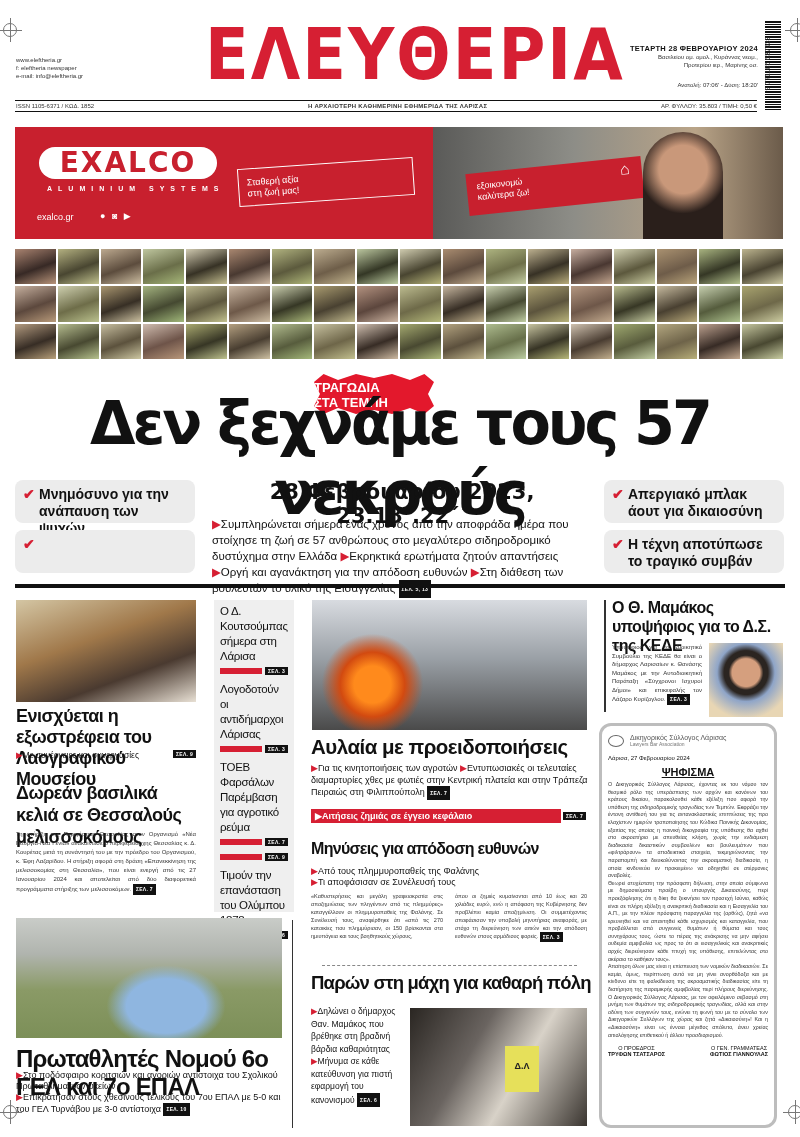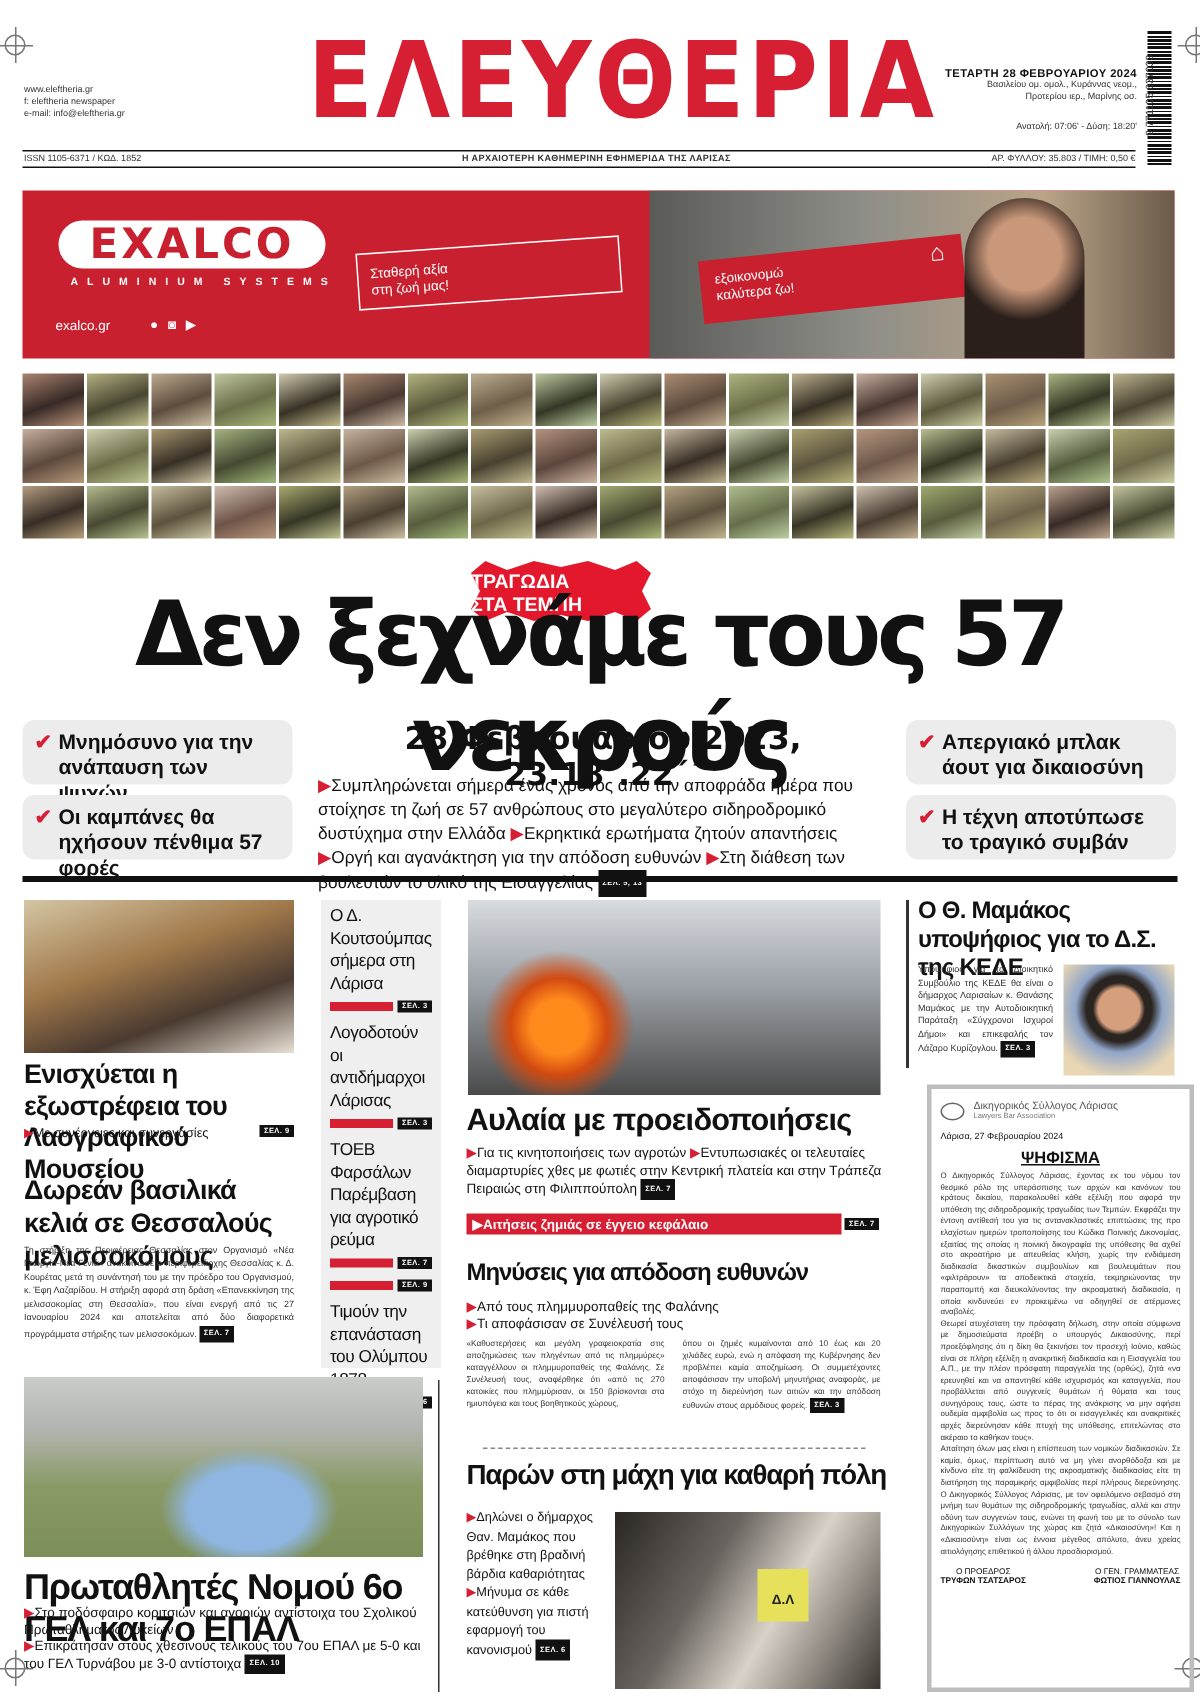--- a/index.html
+++ b/index.html
@@ -22,21 +22,21 @@
 .date{left:218px;top:480px;width:368px;font-family:"DejaVu Sans",sans-serif;font-weight:bold;font-size:21px;text-align:center}
 .lede{font-size:11.5px;line-height:16px}
 .tri{color:#d61f33}
 .sel{display:inline-block;background:#111;color:#fff;font-size:5px;font-weight:bold;padding:1px 3px;letter-spacing:.3px;vertical-align:middle}
 .h2{font-family:"Liberation Sans",sans-serif;font-weight:bold;letter-spacing:-0.5px}
 .side{background:#efefef;width:80px;left:214px;padding:4px 6px}
 .side .t{font-size:11.5px;line-height:15px;letter-spacing:-.3px}
 .redbar{display:flex;align-items:center;gap:3px;margin-top:3px}
 .redbar span.r{flex:1;height:6px;background:#d61f33}
 .body{font-size:6px;line-height:9px;color:#333;text-align:justify}
-.boxed{left:618px;top:723px;width:178px;height:405px;border:3px solid #bdbdbd;border-radius:0;padding:8px 6px}
+.boxed{left:599px;top:723px;width:178px;height:405px;border:3px solid #bdbdbd;border-radius:12px;padding:8px 6px}
 </style>
 </head>
 <body>
 
 <div class="reg" style="left:3px;top:23px"></div>
 
 <div class="reg" style="left:790px;top:23px"></div>
 <div class="reg" style="left:3px;top:1105px"></div>
 <div class="reg" style="left:788px;top:1105px"></div>
 
@@ -135,21 +135,21 @@
     <div style="background: linear-gradient(160deg, rgb(197, 198, 159), rgb(73, 72, 49) 55%, rgb(201, 205, 162));"></div>
   </div>
 
 <div class="abs star">
   <div>ΤΡΑΓΩΔΙΑ</div>
   <div>ΣΤΑ ΤΕΜΠΗ</div>
 </div>
 <div class="abs bigh">Δεν ξεχνάμε τους 57 νεκρούς</div>
 
 <div class="pill" style="left:15px;top:480px;width:180px;height:43px"><span class="chk">✔</span><span>Μνημόσυνο για την ανάπαυση των ψυχών</span></div>
-<div class="pill" style="left:15px;top:530px;width:180px;height:43px"><span class="chk">✔</span><span>Οι καμπάνες θα ηχήσουν πένθιμα 57 φορές</span></div>
+<div class="pill" style="left:15px;top:530px;width:180px;height:43px"><span class="chk">✔</span></div>
 <div class="pill" style="left:604px;top:480px;width:180px;height:43px"><span class="chk">✔</span><span>Απεργιακό μπλακ άουτ για δικαιοσύνη</span></div>
 <div class="pill" style="left:604px;top:530px;width:180px;height:43px"><span class="chk">✔</span><span>Η τέχνη αποτύπωσε το τραγικό συμβάν</span></div>
 
 <div class="abs date">28 Φεβρουαρίου 2023, 23.18΄.22΄΄</div>
 <div class="abs lede" style="left:212px;top:516px;width:378px">
   <span class="tri">▶</span><span>Συμπληρώνεται σήμερα ένας χρόνος από την αποφράδα ημέρα που στοίχησε τη ζωή σε 57 ανθρώπους στο μεγαλύτερο σιδηροδρομικό δυστύχημα στην Ελλάδα</span>
   <span class="tri">▶</span><span>Εκρηκτικά ερωτήματα ζητούν απαντήσεις</span>
   <span class="tri">▶</span><span>Οργή και αγανάκτηση για την απόδοση ευθυνών</span>
   <span class="tri">▶</span><span>Στη διάθεση των βουλευτών το υλικό της Εισαγγελίας</span>
   <span class="sel">ΣΕΛ. 5, 13</span>
@@ -240,21 +240,21 @@
 </div>
 <div class="abs" style="left:322px;top:965px;width:255px;border-top:1px dashed #888"></div>
 
 <div class="abs h2" style="left:311px;top:972px;width:290px;font-size:18.5px;letter-spacing:-0.8px">Παρών στη μάχη για καθαρή πόλη</div>
 <div class="abs" style="left:311px;top:1005px;width:92px;font-size:8.5px;line-height:12.5px">
   <span class="tri">▶</span><span>Δηλώνει ο δήμαρχος Θαν. Μαμάκος που βρέθηκε στη βραδινή βάρδια καθαριότητας</span>
   <span class="tri">▶</span><span>Μήνυμα σε κάθε κατεύθυνση για πιστή εφαρμογή του κανονισμού</span>
   <span class="sel">ΣΕΛ. 6</span>
 </div>
 <div class="abs photo" style="left:410px;top:1008px;width:177px;height:118px;background:linear-gradient(120deg,#2a2622 0,#6a6460 35%,#d8d2c8 60%,#3a3530 100%)">
-  <div class="abs" style="left:95px;top:38px;width:34px;height:35px;background:#e6e05a;color:#222;font-weight:bold;font-size:9px;text-align:center;line-height:40px">Δ.Λ</div>
+  <div class="abs" style="left:95px;top:38px;width:34px;height:46px;background:#e6e05a;color:#222;font-weight:bold;font-size:9px;text-align:center;line-height:40px">Δ.Λ</div>
 </div>
 
 <div class="rule" style="left:604px;top:600px;width:2px;height:112px;background:#333"></div>
 <div class="abs h2" style="left:612px;top:598px;width:175px;font-size:16px;line-height:19px">Ο Θ. Μαμάκος υποψήφιος για το Δ.Σ. της ΚΕΔΕ</div>
 <div class="abs body" style="left:612px;top:643px;width:90px;font-size:6px;line-height:8.5px">
   <span>Υποψήφιος για το Διοικητικό Συμβούλιο της ΚΕΔΕ θα είναι ο δήμαρχος Λαρισαίων κ. Θανάσης Μαμάκος με την Αυτοδιοικητική Παράταξη «Σύγχρονοι Ισχυροί Δήμοι» και επικεφαλής τον Λάζαρο Κυρίζογλου.</span>
   <span class="sel">ΣΕΛ. 3</span>
 </div>
 <div class="abs photo" style="left:709px;top:643px;width:74px;height:74px;background:radial-gradient(circle at 50% 40%,#d59f7e 0 24%,#2b2521 30% 38%,#8fa5c8 50%,#e8d6b4 80%)"></div>
 

